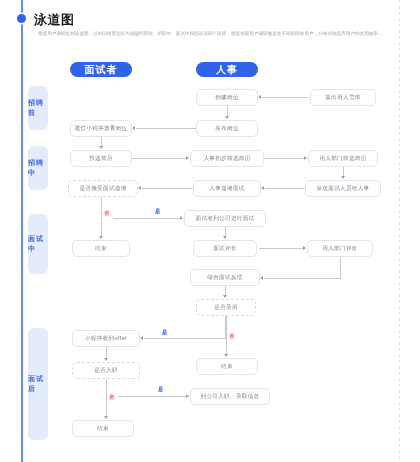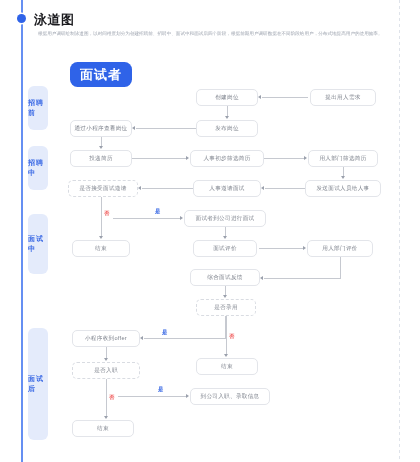--- a/index.html
+++ b/index.html
@@ -18,22 +18,22 @@
   
   .rail-right{position:absolute;left:399px;top:0;width:1px;height:462px;
               background:repeating-linear-gradient(to bottom,#dfe3ea 0 3px,transparent 3px 6px);}
 
   
   .title{position:absolute;left:34px;top:11px;font-size:13px;font-weight:bold;color:#1b1b1f;letter-spacing:.5px;}
   .desc{position:absolute;left:38px;top:30px;width:350px;font-size:4.6px;line-height:1.75;color:#9aa0ac;}
 
   
   .lane-head{
-    position:absolute;top:62px;height:25px;border-radius:7.5px;background:#2f63e8;
-    color:#fff;font-size:13px;font-weight:bold;display:flex;align-items:center;justify-content:center;
+    position:absolute;top:62px;height:15px;border-radius:7.5px;background:#2f63e8;
+    color:#fff;font-size:10px;font-weight:bold;display:flex;align-items:center;justify-content:center;
     letter-spacing:1px;
   }
   .lane-head.l1{left:70px;width:62px;}
   .lane-head.l2{left:196px;width:62px;}
   .lane-head.l3{left:310px;width:66px;}
 
   
   .stage{
     position:absolute;left:28px;width:20px;border-radius:6px;background:#e4ebfb;
     color:#3b6ae5;font-size:7px;font-weight:bold;
@@ -69,20 +69,21 @@
 <div class="page">
 
   <div class="rail"></div>
   <div class="rail-dot"></div>
   <div class="rail-right"></div>
 
   <div class="title">泳道图</div>
   <div class="desc">根据用户调研绘制泳道图，以时间维度划分为创建招聘前、招聘中、面试中和面试后四个阶段，根据前期用户调研数据在不同阶段给用户，分布式地提高用户的使用效率。</div>
 
   <div class="lane-head l1">面试者</div>
+  <div class="lane-head l2">人事</div>
 
   <div class="stage" style="top:86px;height:44px;">招聘前</div>
   <div class="stage" style="top:146px;height:44px;">招聘中</div>
   <div class="stage" style="top:214px;height:60px;">面试中</div>
   <div class="stage" style="top:328px;height:112px;">面试后</div>
 
   <div class="node" style="left:310px;top:89px;width:66px;">提出用人需求</div>
   <div class="node" style="left:196px;top:89px;width:62px;">创建岗位</div>
   <div class="node" style="left:196px;top:120px;width:62px;">发布岗位</div>
   <div class="node" style="left:70px;top:120px;width:62px;">通过小程序查看岗位</div>

